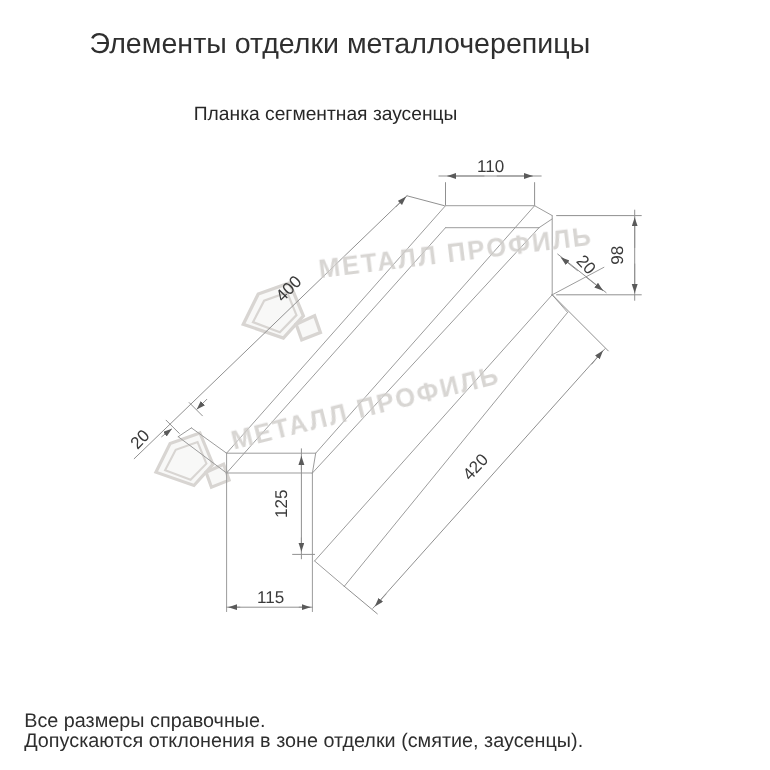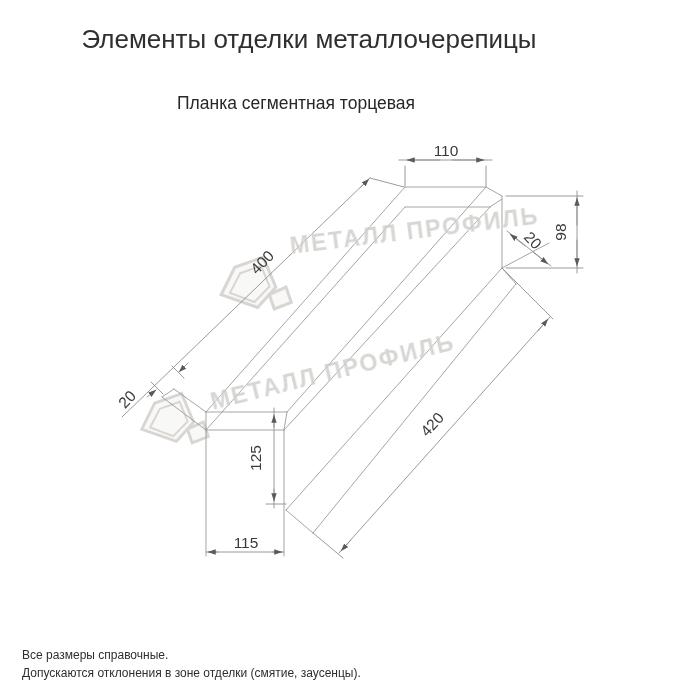--- a/index.html
+++ b/index.html
@@ -18,32 +18,32 @@
   }
   .drawing-svg{position:absolute;left:0;top:0;}
   .watermark-text{
     position:absolute;font-weight:700;font-size:24px;letter-spacing:2px;
     color:#cfccc9;opacity:.8;filter:blur(.7px);text-shadow:0 0 2px #fff;
     transform-origin:left center;white-space:nowrap;
   }
   .wm-upper{left:290px;top:232px;transform:rotate(-7deg) scaleX(.97);}
   .wm-lower{left:211px;top:388px;transform:rotate(-14deg) scaleX(.97);}
   .footer-notes{
-    position:absolute;left:22px;top:646px;font-size:12px;line-height:18px;color:#2e2e2e;
+    position:absolute;left:22px;top:646px;font-size:18px;line-height:18px;color:#2e2e2e;
   }
 </style>
 </head>
 <body>
 
 <div id="stage">
 
   <div class="page-title">Элементы отделки металлочерепицы</div>
 
   <div class="subtitle">
-    <div>Планка сегментная торцевая</div>
+    <div>Планка сегментная заусенцы</div>
   </div>
 
   <svg class="drawing-svg" width="700" height="700" viewBox="0 0 700 700">
     <defs>
       <marker id="arr" markerWidth="10" markerHeight="7" refX="8.6" refY="3" orient="auto">
         <path d="M0,0 L9,3 L0,6 Z" fill="#5a5a5a"></path>
       </marker>
     </defs>
 
     <g stroke="#d8d5d2" stroke-width="3" fill="rgba(240,239,237,0.45)" transform="translate(212,266) rotate(-12)">

